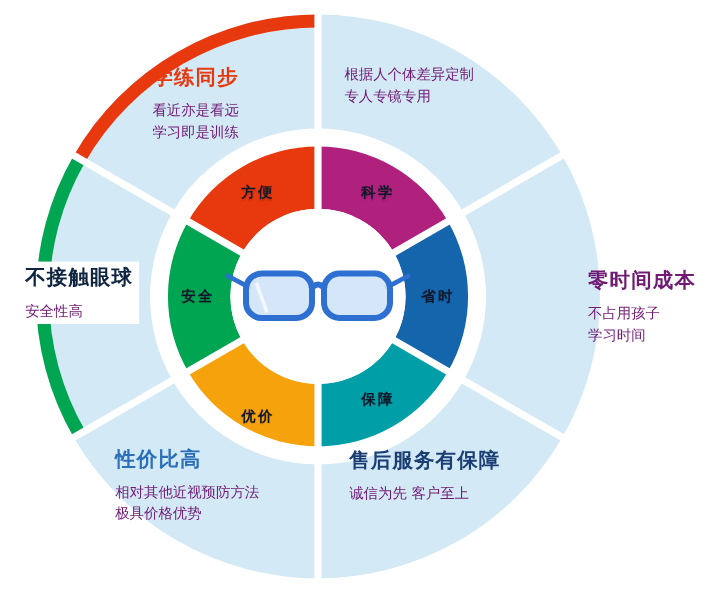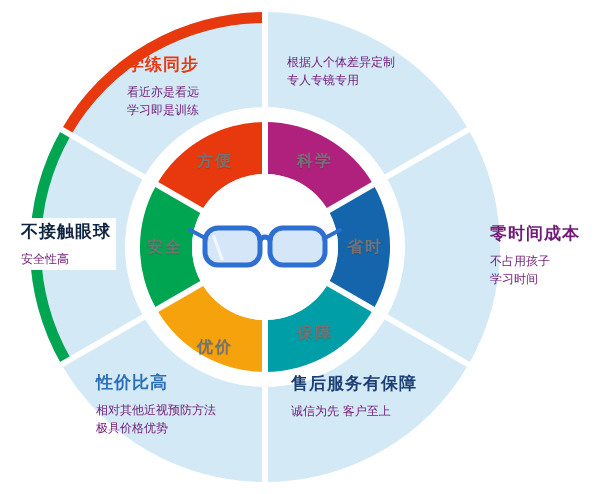--- a/index.html
+++ b/index.html
@@ -8,23 +8,23 @@
     position: relative;
     width: 600px;
     height: 494px;
     background: #ffffff;
     overflow: hidden;
   }
   #wheel { position: absolute; left: 0; top: 0; }
   .wedge-label {
     position: absolute;
     transform: translate(-50%, -50%);
-    color: #737373;
+    color: #0f172a;
     font-weight: bold;
-    font-size: 16px;
+    font-size: 12px;
     letter-spacing: 2px;
     white-space: nowrap;
     text-shadow: 0 1px 1px rgba(0,0,0,0.15);
   }
   .label-block { position: absolute; white-space: nowrap; }
   .block-title {
     font-size: 17px;
     font-weight: bold;
     letter-spacing: 1px;
     margin-bottom: 7px;

